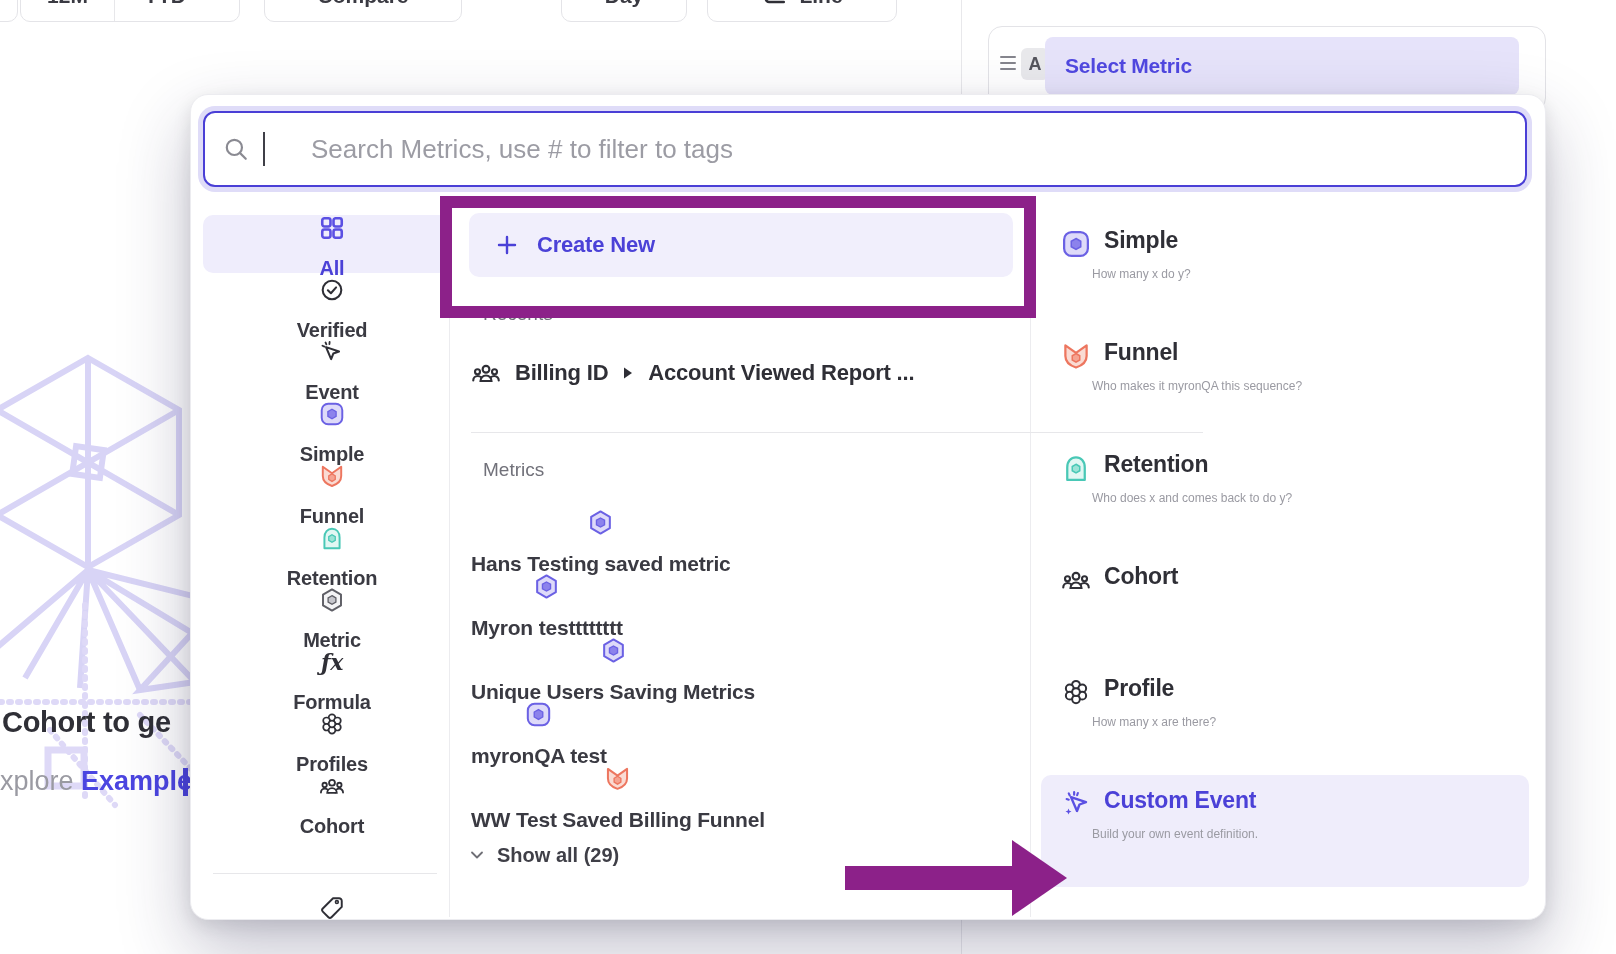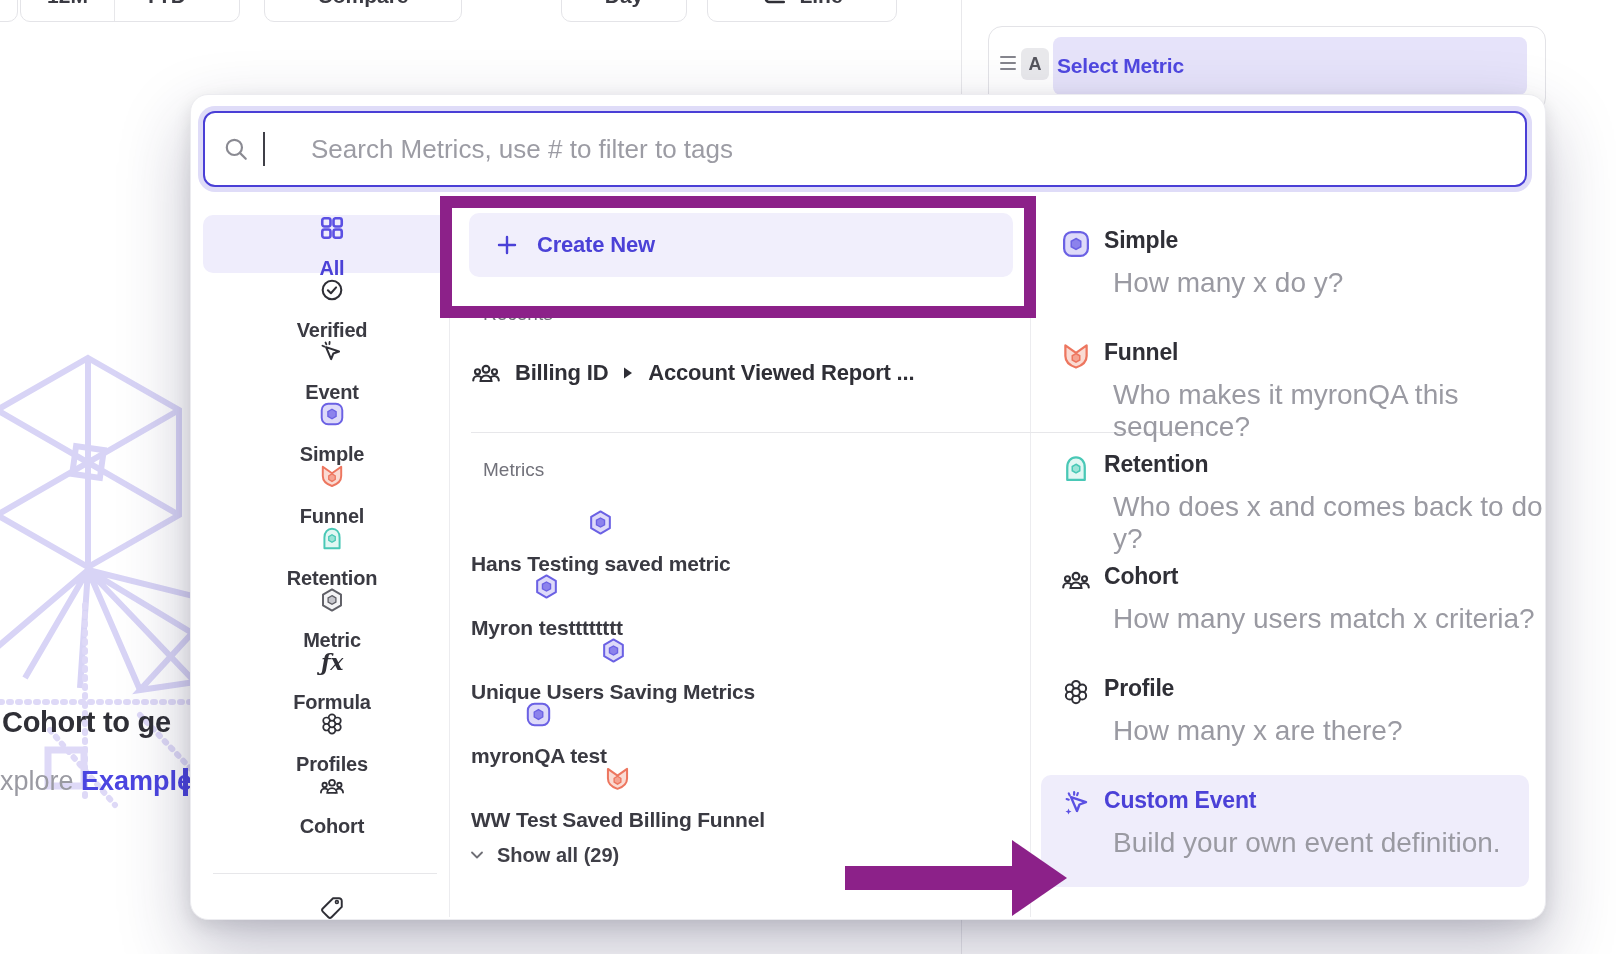--- a/index.html
+++ b/index.html
@@ -28,22 +28,22 @@
   
   .page-divider{position:absolute;left:961px;top:0;width:1px;height:954px;background:#e8e8eb;}
 
   
   .metric-card{position:absolute;left:988px;top:26px;width:558px;height:86px;background:#fff;
                border:1px solid #e3e3e7;border-radius:14px;box-sizing:border-box;}
   .drag-lines{position:absolute;left:11px;top:29px;width:16px;height:18px;}
   .drag-lines span{display:block;height:2px;background:#85858d;border-radius:1px;margin-bottom:4px;}
   .series-badge{position:absolute;left:32px;top:21px;width:28px;height:32px;background:#e9e9ec;border-radius:6px;
                 display:flex;align-items:center;justify-content:center;font-size:18px;font-weight:700;color:#55555d;}
-  .select-pill{position:absolute;left:64px;top:10px;width:474px;height:58px;background:#e6e3fa;border-radius:8px;
-               display:flex;align-items:center;padding-left:4px;box-sizing:border-box;
+  .select-pill{position:absolute;left:56px;top:10px;width:474px;height:58px;background:#e6e3fa;border-radius:8px;
+               display:flex;align-items:center;padding-left:20px;box-sizing:border-box;
                font-size:21px;font-weight:700;color:#5048e0;letter-spacing:-0.2px;}
 
   
   .modal{position:absolute;left:190px;top:94px;width:1356px;height:826px;background:#fff;
          border:1px solid #ececf0;border-radius:18px;box-sizing:border-box;overflow:hidden;
          box-shadow:0 30px 70px rgba(40,35,80,0.28), 0 6px 18px rgba(0,0,0,0.10);z-index:5;}
   .search-box{position:absolute;left:12px;top:16px;width:1324px;height:76px;background:#fff;
               border:2px solid #4a3fd6;border-radius:12px;box-sizing:border-box;
               box-shadow:0 0 0 5px #dfdcf8;display:flex;align-items:center;padding:0 18px;}
   .search-box input{border:none;outline:none;flex:1;font-family:"Liberation Sans",sans-serif;
@@ -72,21 +72,21 @@
   .h-divider{position:absolute;left:280px;top:337px;width:732px;height:1px;background:#e7e7ea;}
   .m-row{position:absolute;left:280px;height:48px;display:flex;align-items:center;gap:16px;
          font-size:21px;font-weight:600;color:#3a3a42;letter-spacing:-0.2px;flex-direction:column;}
   .show-all{position:absolute;left:276px;top:744px;height:32px;display:flex;align-items:center;gap:10px;
             font-size:20px;font-weight:600;color:#3f3f47;}
 
   
   .type-row{position:absolute;left:840px;width:516px;height:104px;}
   .type-row .t-icon{position:absolute;left:30px;top:6px;width:30px;height:30px;}
   .type-row .t-title{position:absolute;left:73px;top:4px;font-size:23px;font-weight:700;color:#2f2f36;letter-spacing:-0.2px;}
-  .type-row .t-desc{position:absolute;left:82px;top:44px;font-size:28px;color:#9a9aa2;}
+  .type-row .t-desc{position:absolute;left:61px;top:44px;font-size:12px;color:#9a9aa2;}
   .type-hl{position:absolute;left:850px;top:680px;width:488px;height:112px;background:#efedfb;border-radius:10px;}
   .t-title.purple{color:#4b41d7;}
 
   
   .anno-box{position:absolute;left:440px;top:196px;width:596px;height:122px;border:12px solid #8c2189;
             box-sizing:border-box;z-index:30;}
   .anno-arrow-shaft{position:absolute;left:845px;top:866px;width:170px;height:24px;background:#8c2189;z-index:30;}
   .anno-arrow-head{position:absolute;left:1012px;top:840px;width:0;height:0;z-index:30;
                    border-top:38px solid transparent;border-bottom:38px solid transparent;border-left:55px solid #8c2189;}
   svg{display:block;}
@@ -371,21 +371,20 @@
         <g fill="#ffffff" stroke="#2f2f36" stroke-width="1.7" stroke-linecap="round">
           <circle cx="5.2" cy="11" r="2"></circle>
             <path d="M1.8 18 a3.6 3.6 0 0 1 7.2 0"></path>
           <circle cx="18.8" cy="11" r="2"></circle>
             <path d="M15 18 a3.6 3.6 0 0 1 7.2 0"></path>
           <circle cx="12" cy="9" r="2.7"></circle>
             <path d="M7.6 18.4 a4.4 4.4 0 0 1 8.8 0 Z"></path>
         </g>
       </svg>
       <div class="t-title">Cohort</div>
-      <div class="t-desc">How many users match x criteria?</div>
     </div>
     <div class="type-row" style="top:576px;text-align:right;">
       <svg class="t-icon" viewBox="0 0 24 24">
         <g fill="#ffffff" stroke="#2f2f36" stroke-width="1.6">
           <circle cx="12" cy="6.2" r="3.1"></circle>
             <circle cx="7" cy="9.1" r="3.1"></circle>
             <circle cx="17" cy="9.1" r="3.1"></circle>
           <circle cx="7" cy="14.9" r="3.1"></circle>
             <circle cx="17" cy="14.9" r="3.1"></circle>
             <circle cx="12" cy="17.8" r="3.1"></circle>

